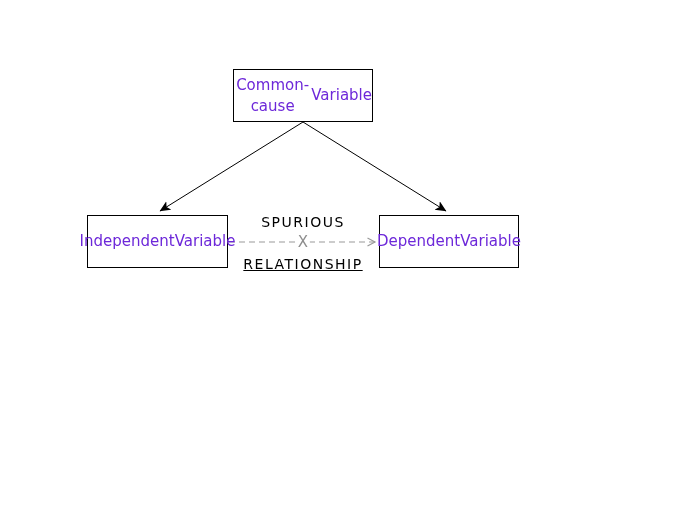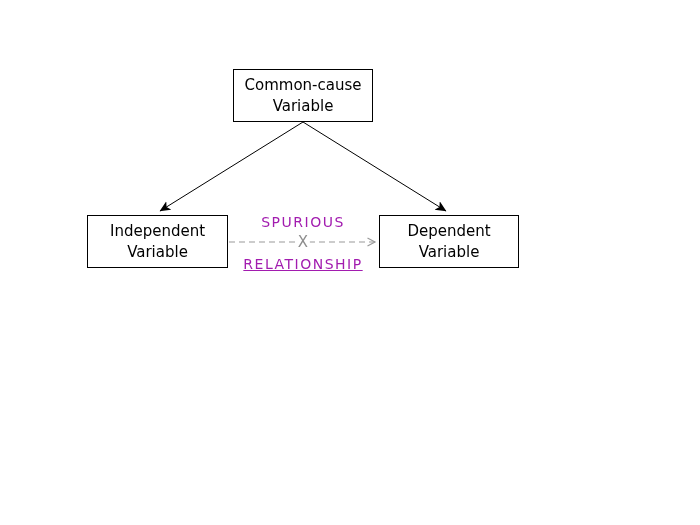--- a/index.html
+++ b/index.html
@@ -21,27 +21,27 @@
     top: 0;
     width: 700px;
     height: 525px;
   }
   .node {
     position: absolute;
     box-sizing: border-box;
     border: 1px solid #000000;
     background: #ffffff;
     display: flex;
-    flex-direction: column;
+    flex-direction: row;
     align-items: center;
     justify-content: center;
     text-align: center;
     font-size: 15px;
     line-height: 21px;
-    color: #000000;
+    color: #6d28d9;
   }
   .node-common-cause {
     left: 233px;
     top: 69px;
     width: 140px;
     height: 53px;
   }
   .node-independent {
     left: 87px;
     top: 215px;
@@ -51,21 +51,21 @@
   .node-dependent {
     left: 379px;
     top: 215px;
     width: 140px;
     height: 53px;
     text-align: right;
   }
   .edge-label {
     position: absolute;
     transform: translate(-50%, -50%);
-    color: #a21caf;
+    color: #000000;
     font-size: 14px;
     letter-spacing: 1.5px;
     white-space: nowrap;
   }
   .edge-label-top {
     left: 303px;
     top: 222px;
   }
   .edge-label-bottom {
     left: 303px;

